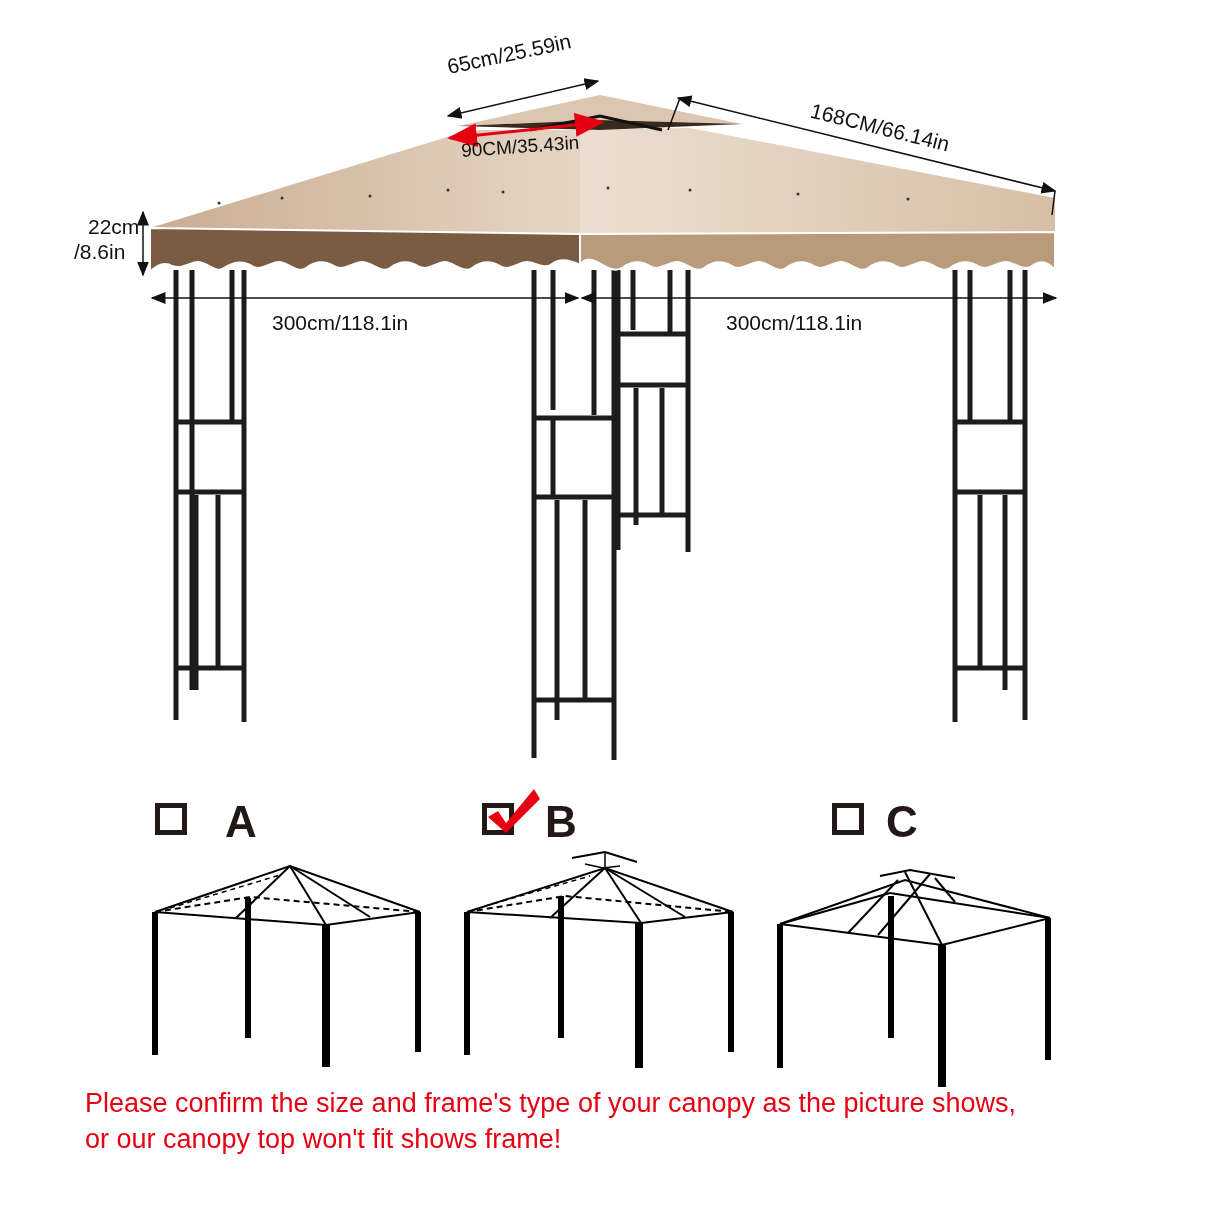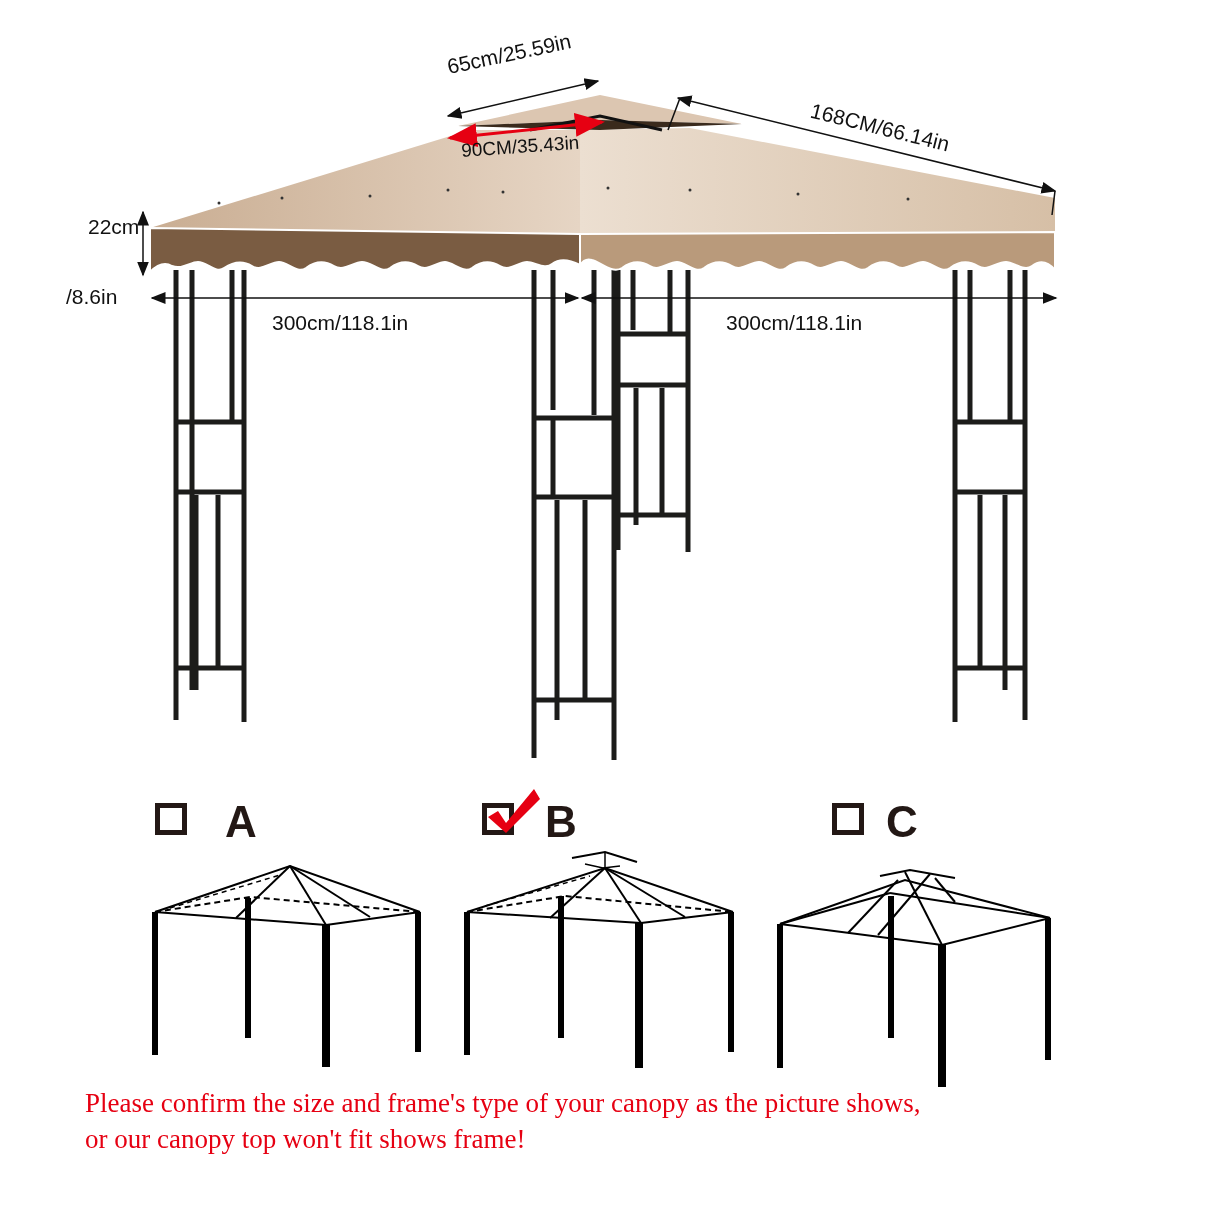--- a/index.html
+++ b/index.html
@@ -2,21 +2,21 @@
 <html><head>
   <meta charset="utf-8">
   <style>
     html, body { margin: 0; padding: 0; background: #ffffff; }
     body { width: 1214px; height: 1214px; position: relative; overflow: hidden; font-family: "Liberation Sans", sans-serif; }
     .stage { position: absolute; left: 0; top: 0; width: 1214px; height: 1214px; }
     .lbl { position: absolute; color: #111; font-family: "Liberation Sans", sans-serif; white-space: nowrap; }
     .dim { font-size: 21px; }
     .opt-box { position: absolute; width: 32px; height: 32px; border: 5px solid #231815; box-sizing: border-box; background: #fff; }
     .opt-letter { position: absolute; font-family: "Liberation Sans", sans-serif; font-weight: bold; font-size: 44px; color: #231815; line-height: 1; }
-    .notice { position: absolute; left: 85px; top: 1085px; color: #e60012; font-size: 27px; line-height: 36px; font-family: Liberation Serif, serif; }
+    .notice { position: absolute; left: 85px; top: 1085px; color: #e60012; font-size: 27px; line-height: 36px; font-family: Liberation Sans, sans-serif; }
   </style>
 </head>
 <body>
 
 <div class="stage">
 
   <svg width="1214" height="780" viewBox="0 0 1214 780" style="position:absolute;left:0;top:0;">
     <defs>
       <linearGradient id="topL" x1="0" y1="0" x2="1" y2="0">
         <stop offset="0" stop-color="#c9ad92"></stop>
@@ -145,21 +145,21 @@
       <line x1="143" y1="212" x2="143" y2="275" stroke="#111" stroke-width="1.5" marker-end="url(#arrK)" marker-start="url(#arrKs)"></line>
       <line x1="152" y1="298" x2="578" y2="298" stroke="#111" stroke-width="1.5" marker-end="url(#arrK)" marker-start="url(#arrKs)"></line>
       <line x1="582" y1="298" x2="1056" y2="298" stroke="#111" stroke-width="1.5" marker-end="url(#arrK)" marker-start="url(#arrKs)"></line>
     </g>
   </svg>
 
   <div class="lbl dim" style="left:450px;top:55px;transform:rotate(-12deg);transform-origin:left bottom;">65cm/25.59in</div>
   <div class="lbl dim" style="left:462px;top:140px;font-size:19px;transform:rotate(-4deg);transform-origin:left bottom;">90CM/35.43in</div>
   <div class="lbl dim" style="left:808px;top:98px;transform:rotate(14deg);transform-origin:left bottom;">168CM/66.14in</div>
   <div class="lbl dim" style="left:88px;top:215px;">22cm</div>
-  <div class="lbl dim" style="left:66px;top:240px;margin-top:45px;">/8.6in</div>
+  <div class="lbl dim" style="left:74px;top:240px;">/8.6in</div>
   <div class="lbl dim" style="left:272px;top:311px;">300cm/118.1in</div>
   <div class="lbl dim" style="left:726px;top:311px;">300cm/118.1in</div>
 
   <div class="opt-box" style="left:155px;top:803px;"></div>
   <div class="opt-letter" style="left:225px;top:800px;">A</div>
 
   <div class="opt-box" style="left:482px;top:803px;"></div>
   <svg width="60" height="50" viewBox="0 0 60 50" style="position:absolute;left:484px;top:785px;">
     <path d="M4,32 L14,26 L22,38 L50,4 L56,14 L22,48 Z" fill="#e60012"></path>
   </svg>

